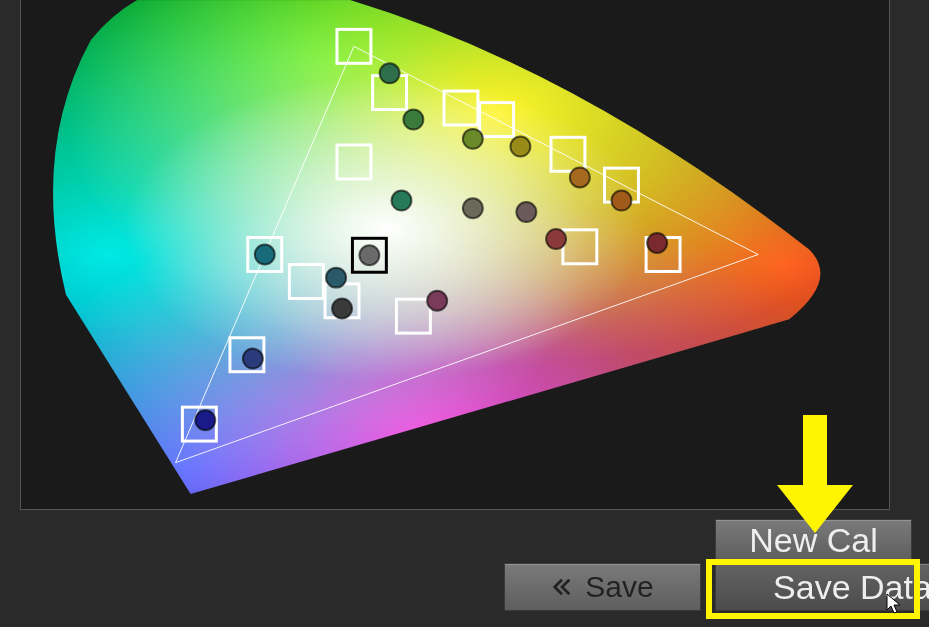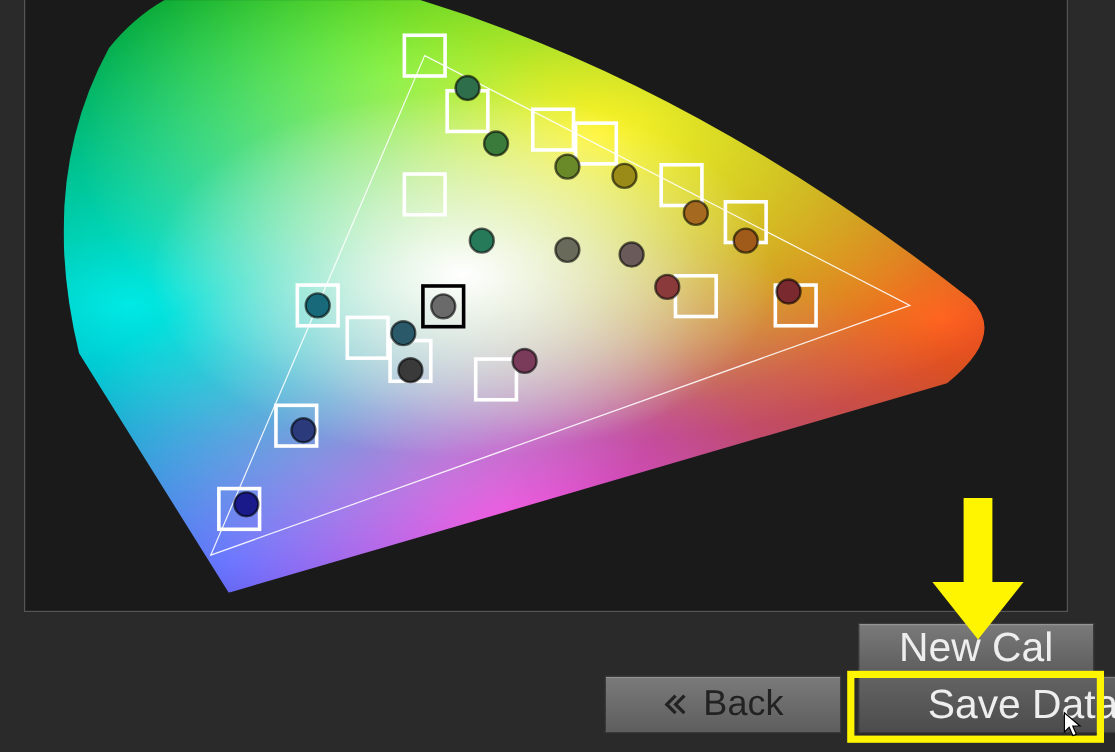--- a/index.html
+++ b/index.html
@@ -221,21 +221,21 @@
   </div>
 
   <div class="btn savedata">
     <span>Save Data</span>
   </div>
 
   <div class="btn back">
     <svg class="chev" viewBox="0 0 24 24">
       <path d="M12 4 L4 12 L12 20 M20 4 L12 12 L20 20" fill="none" stroke="#222" stroke-width="3"></path>
     </svg>
-    <span>Back</span>
+    <span>Save</span>
   </div>
 
   <div class="highlight-box"></div>
 
   <svg class="arrow" viewBox="0 0 80 120">
     <path d="M28 0 H52 V70 H78 L40 118 L2 70 H28 Z" fill="#fff500"></path>
   </svg>
 
   <svg class="cursor" viewBox="0 0 18 22">
     <path d="M1 1 L1 17 L5 13 L8 20 L11 19 L8 12 L14 12 Z" fill="#fff" stroke="#000" stroke-width="1"></path>

